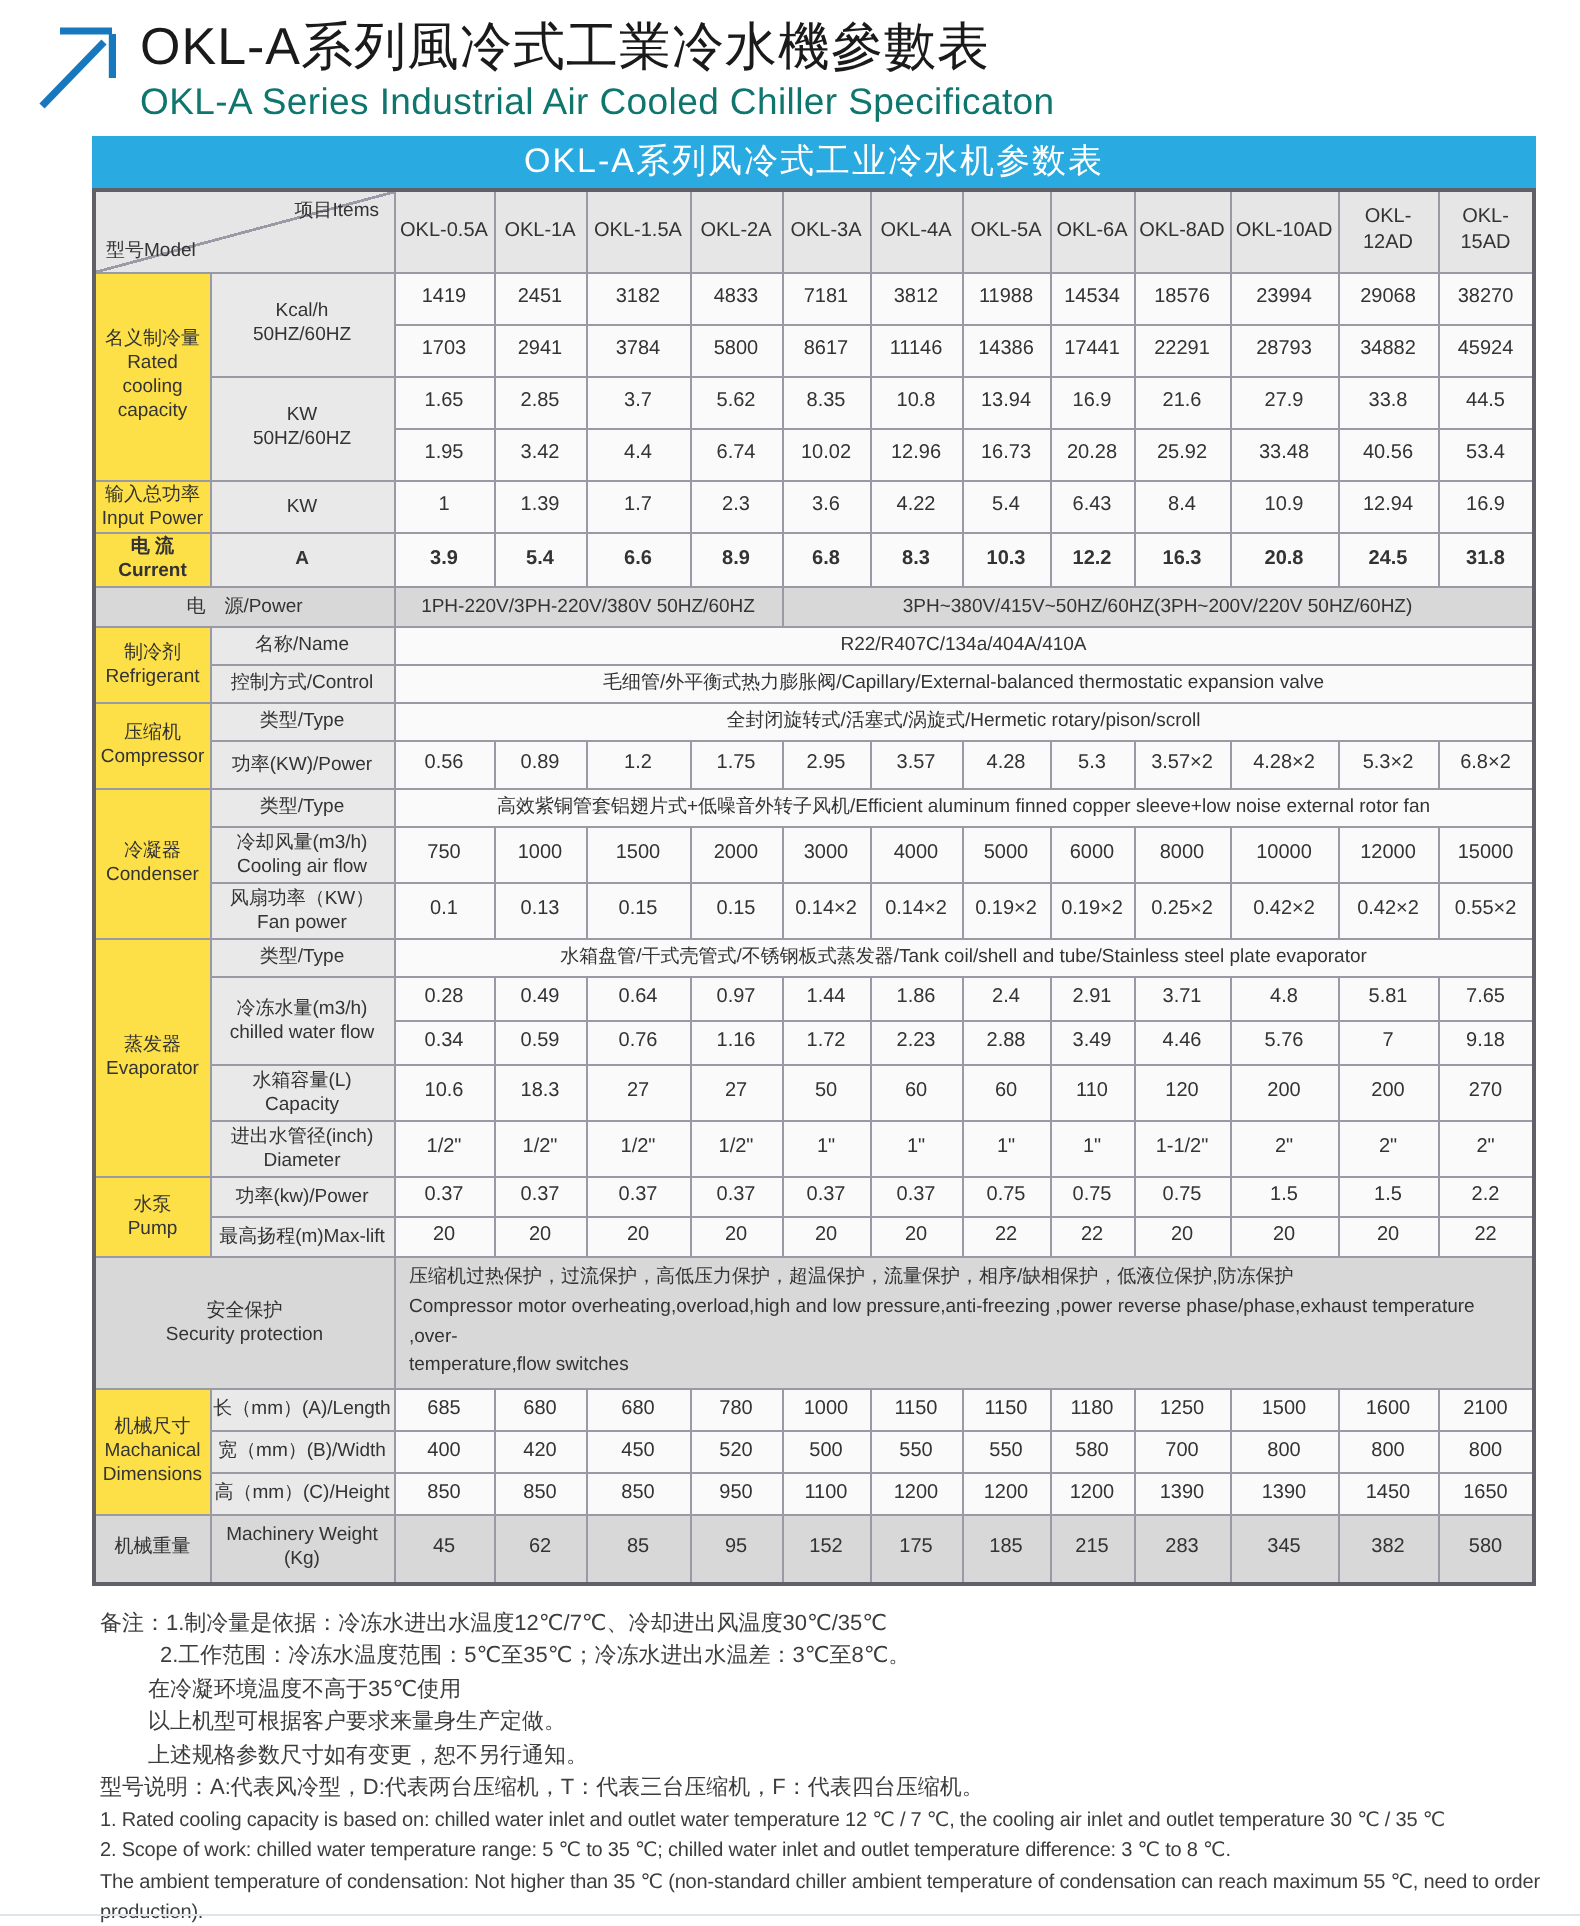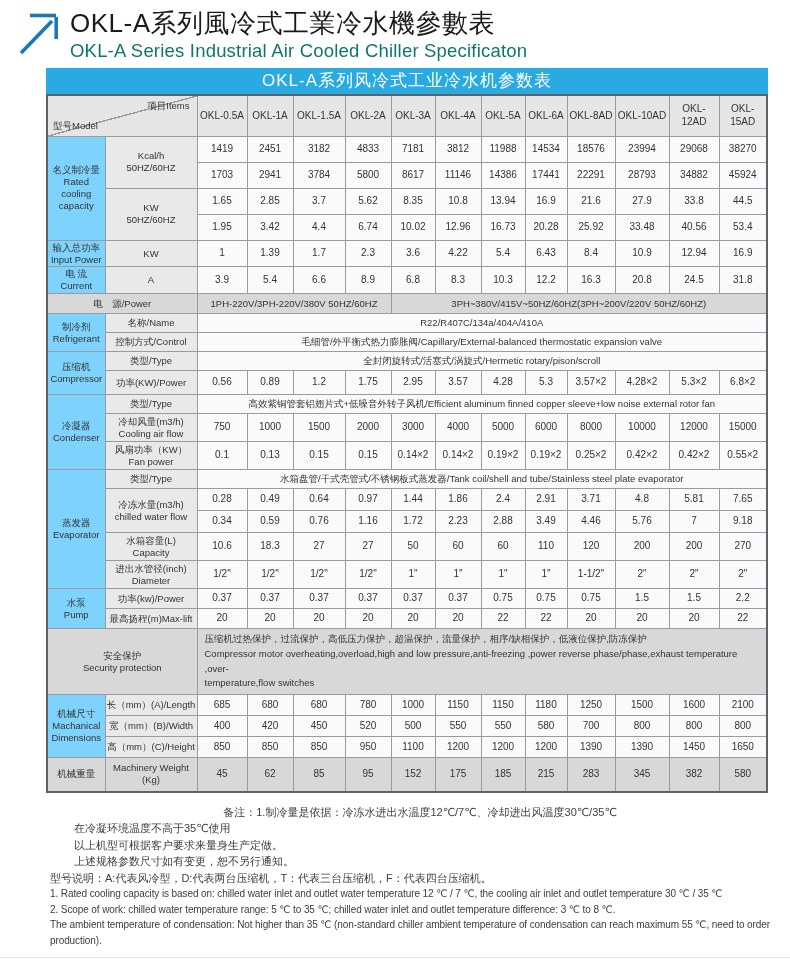--- a/index.html
+++ b/index.html
@@ -14,21 +14,21 @@
 
   
   .spec-wrap{width:722px;margin:2px 0 0 46px}
   .banner{background:#29abe2;color:#fff;text-align:center;font-size:17px;letter-spacing:1px;height:26px;line-height:26px}
   table.spec-table{border-collapse:collapse;table-layout:fixed;width:722px;border:2px solid #606069}
   .spec-table th,.spec-table td{border:1px solid #9a9aa6;text-align:center;vertical-align:middle;white-space:pre-line;padding:1px 1px;line-height:1.25;overflow:hidden}
   .spec-table th{background:#e6e6e6;font-weight:normal;font-size:10px;height:30px}
   th.corner{position:relative;background-color:#e6e6e6;background-image:linear-gradient(to bottom right,transparent calc(50% - .7px),#9a9aa6 calc(50% - .7px),#9a9aa6 calc(50% + .7px),transparent calc(50% + .7px))}
   th.corner .c-model{position:absolute;left:5px;bottom:4px;font-size:9.5px}
   th.corner .c-items{position:absolute;right:7px;top:4px;font-size:9.5px}
-  td.cat{background:#7dd3fc;font-size:9.5px}
+  td.cat{background:#fde047;font-size:9.5px}
   td.sub{background:#e9e9e9;font-size:9.5px}
   td.val{background:#fafafa;font-size:10px}
   td.merge{background:#fafafa;font-size:9.5px}
   td.mergeL{background:#fafafa;font-size:9.5px;text-align:left;padding:3px 7px;line-height:1.55}
   tr.sect td{border-top:1.6px solid #63636d}
   tr.gray-row > td{background:#d8d8d8}
 
   
   .notes{margin:11px 0 0 50px}
   .note-line{color:#3d3d3d;white-space:normal}
@@ -170,21 +170,21 @@
             <td class="val">2.3</td>
             <td class="val">3.6</td>
             <td class="val">4.22</td>
             <td class="val">5.4</td>
             <td class="val">6.43</td>
             <td class="val">8.4</td>
             <td class="val">10.9</td>
             <td class="val">12.94</td>
             <td class="val">16.9</td>
           </tr>
-          <tr class="sect" style="height: 26px;">
+          <tr class="sect" style="height: 26px; font-weight: bold;">
             <td class="cat">电 流
 Current</td>
             <td class="sub">A</td>
             <td class="val">3.9</td>
             <td class="val">5.4</td>
             <td class="val">6.6</td>
             <td class="val">8.9</td>
             <td class="val">6.8</td>
             <td class="val">8.3</td>
             <td class="val">10.3</td>
@@ -439,21 +439,22 @@
             <td class="val">345</td>
             <td class="val">382</td>
             <td class="val">580</td>
           </tr>
         </tbody>
     </table>
   </section>
 
   <section class="notes">
     <div class="notes-cn">
-        <div class="note-line" style="padding-left: 0px; text-align: center;">备注：1.制冷量是依据：冷冻水进出水温度12℃/7℃、冷却进出风温度30℃/35℃</div>
+        <div class="note-line" style="padding-left: 0px;">备注：1.制冷量是依据：冷冻水进出水温度12℃/7℃、冷却进出风温度30℃/35℃</div>
+        <div class="note-line" style="padding-left: 30px;">2.工作范围：冷冻水温度范围：5℃至35℃；冷冻水进出水温差：3℃至8℃。</div>
         <div class="note-line" style="padding-left: 24px;">在冷凝环境温度不高于35℃使用</div>
         <div class="note-line" style="padding-left: 24px;">以上机型可根据客户要求来量身生产定做。</div>
         <div class="note-line" style="padding-left: 24px;">上述规格参数尺寸如有变更，恕不另行通知。</div>
         <div class="note-line" style="padding-left: 0px;">型号说明：A:代表风冷型，D:代表两台压缩机，T：代表三台压缩机，F：代表四台压缩机。</div>
       </div>
     <div class="notes-en">
         <div class="note-line" style="padding-left: 0px;">1. Rated cooling capacity is based on: chilled water inlet and outlet water temperature 12 ℃ / 7 ℃, the cooling air inlet and outlet temperature 30 ℃ / 35 ℃</div>
         <div class="note-line" style="padding-left: 0px;">2. Scope of work: chilled water temperature range: 5 ℃ to 35 ℃; chilled water inlet and outlet temperature difference: 3 ℃ to 8 ℃.</div>
         <div class="note-line" style="padding-left: 0px;">The ambient temperature of condensation: Not higher than 35 ℃ (non-standard chiller ambient temperature of condensation can reach maximum 55 ℃, need to order production).</div>
       </div>

